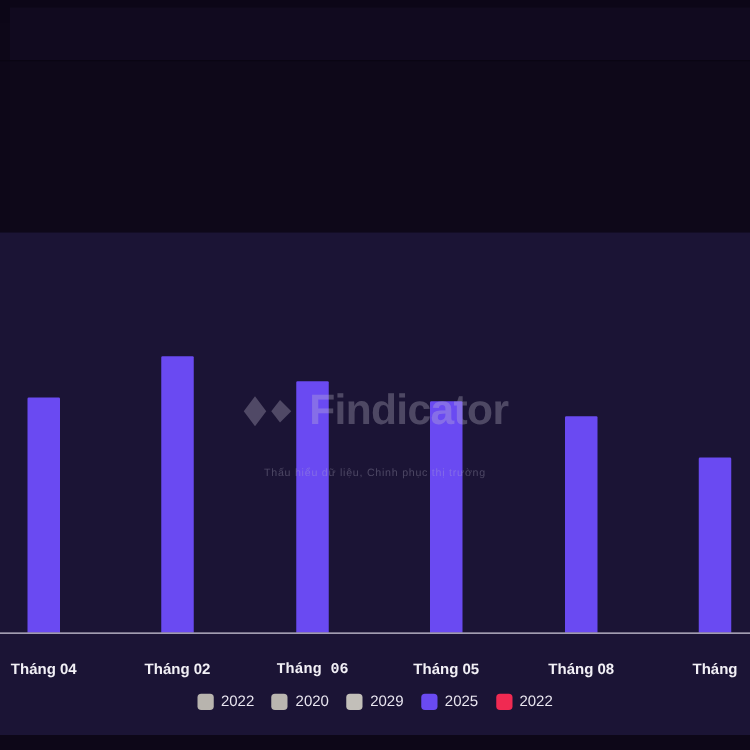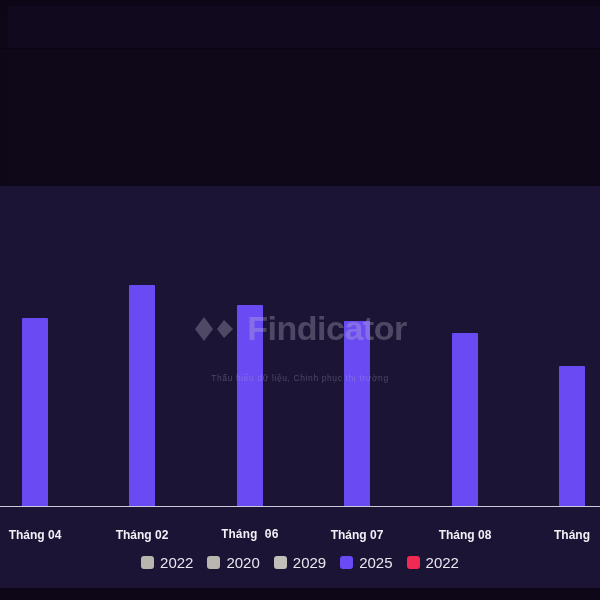--- a/index.html
+++ b/index.html
@@ -83,21 +83,21 @@
 
   
   .legend {
     position:absolute; left:0; top:368px; width:600px;
     display:flex; align-items:center; justify-content:center; gap:14px;
   }
   .legend-item { display:flex; align-items:center; gap:6px; }
   .legend-swatch {
     width:13px; height:13px; border-radius:3px; display:block;
   }
-  .legend-label { font-size:15px; color:#e9e6f0; }
+  .legend-label { font-size:12px; color:#e9e6f0; }
 
   .bottom-strip {
     position:absolute; left:0; top:588px; width:600px; height:12px;
     background:#0d0718;
   }
 </style>
 </head>
 <body>
 
 <div id="app">
@@ -132,21 +132,21 @@
         <div class="wm-tag">Thấu hiểu dữ liệu, Chinh phục thị trường</div>
       </div>
     </div>
 
     <div class="axis-line"></div>
 
     <div class="xlabels" id="xlabels">
         <div class="xlabel" style="left: 35px;">Tháng 04</div>
         <div class="xlabel" style="left: 142px;">Tháng 02</div>
         <div class="xlabel" style="left: 250px; font-family: Liberation Mono, monospace;">Tháng 06</div>
-        <div class="xlabel" style="left: 357px;">Tháng 07</div>
+        <div class="xlabel" style="left: 357px;">Tháng 05</div>
         <div class="xlabel" style="left: 465px;">Tháng 08</div>
         <div class="xlabel" style="left: 572px;">Tháng</div>
       </div>
 
     <div class="legend" id="legend">
         <div class="legend-item">
           <span class="legend-swatch" style="background: rgb(184, 180, 174);"></span>
           <span class="legend-label">2022</span>
         </div>
         <div class="legend-item">

